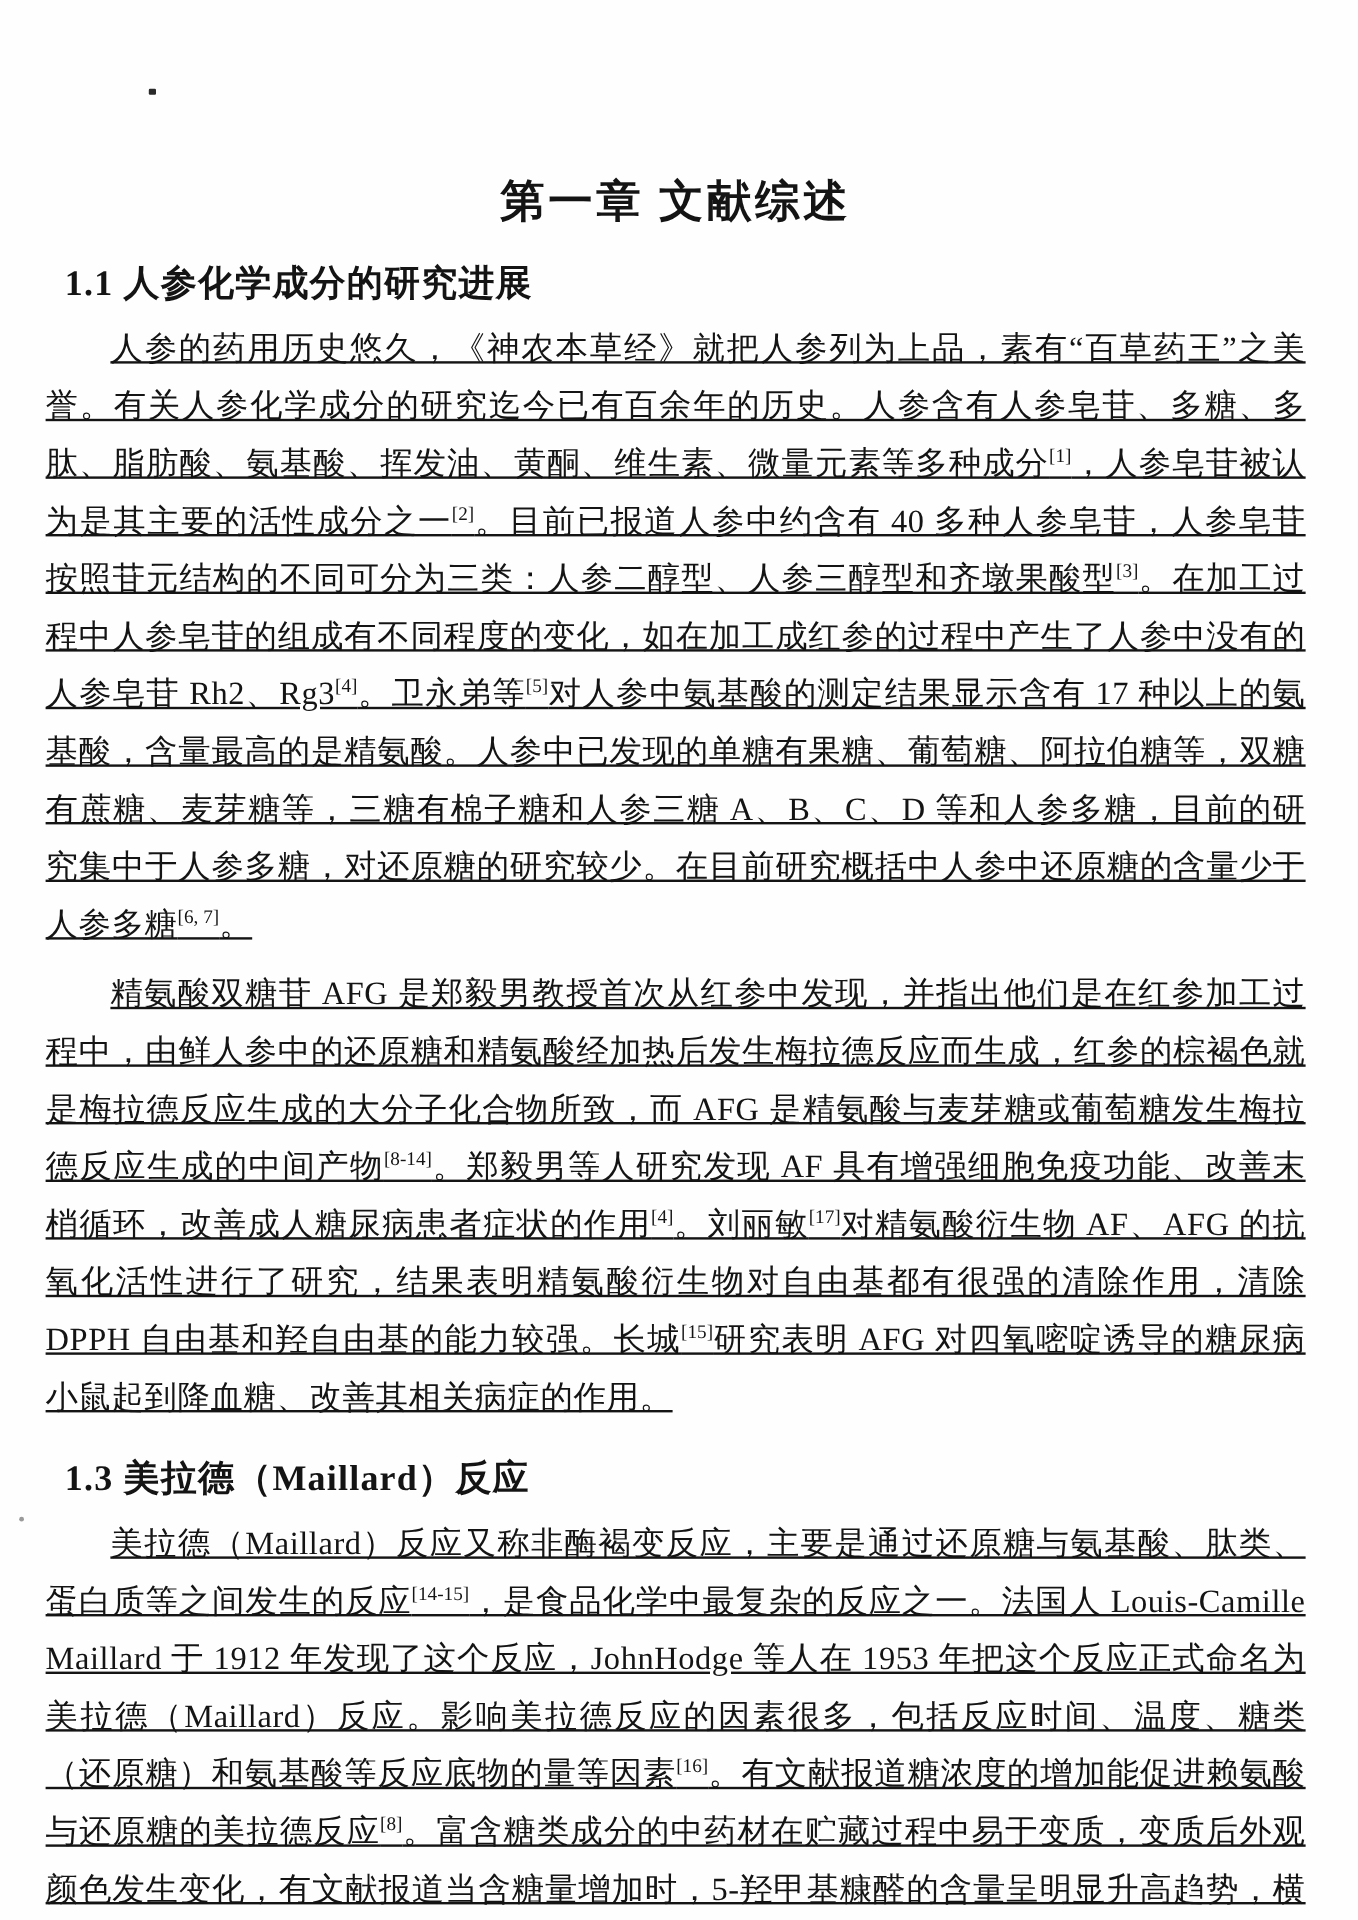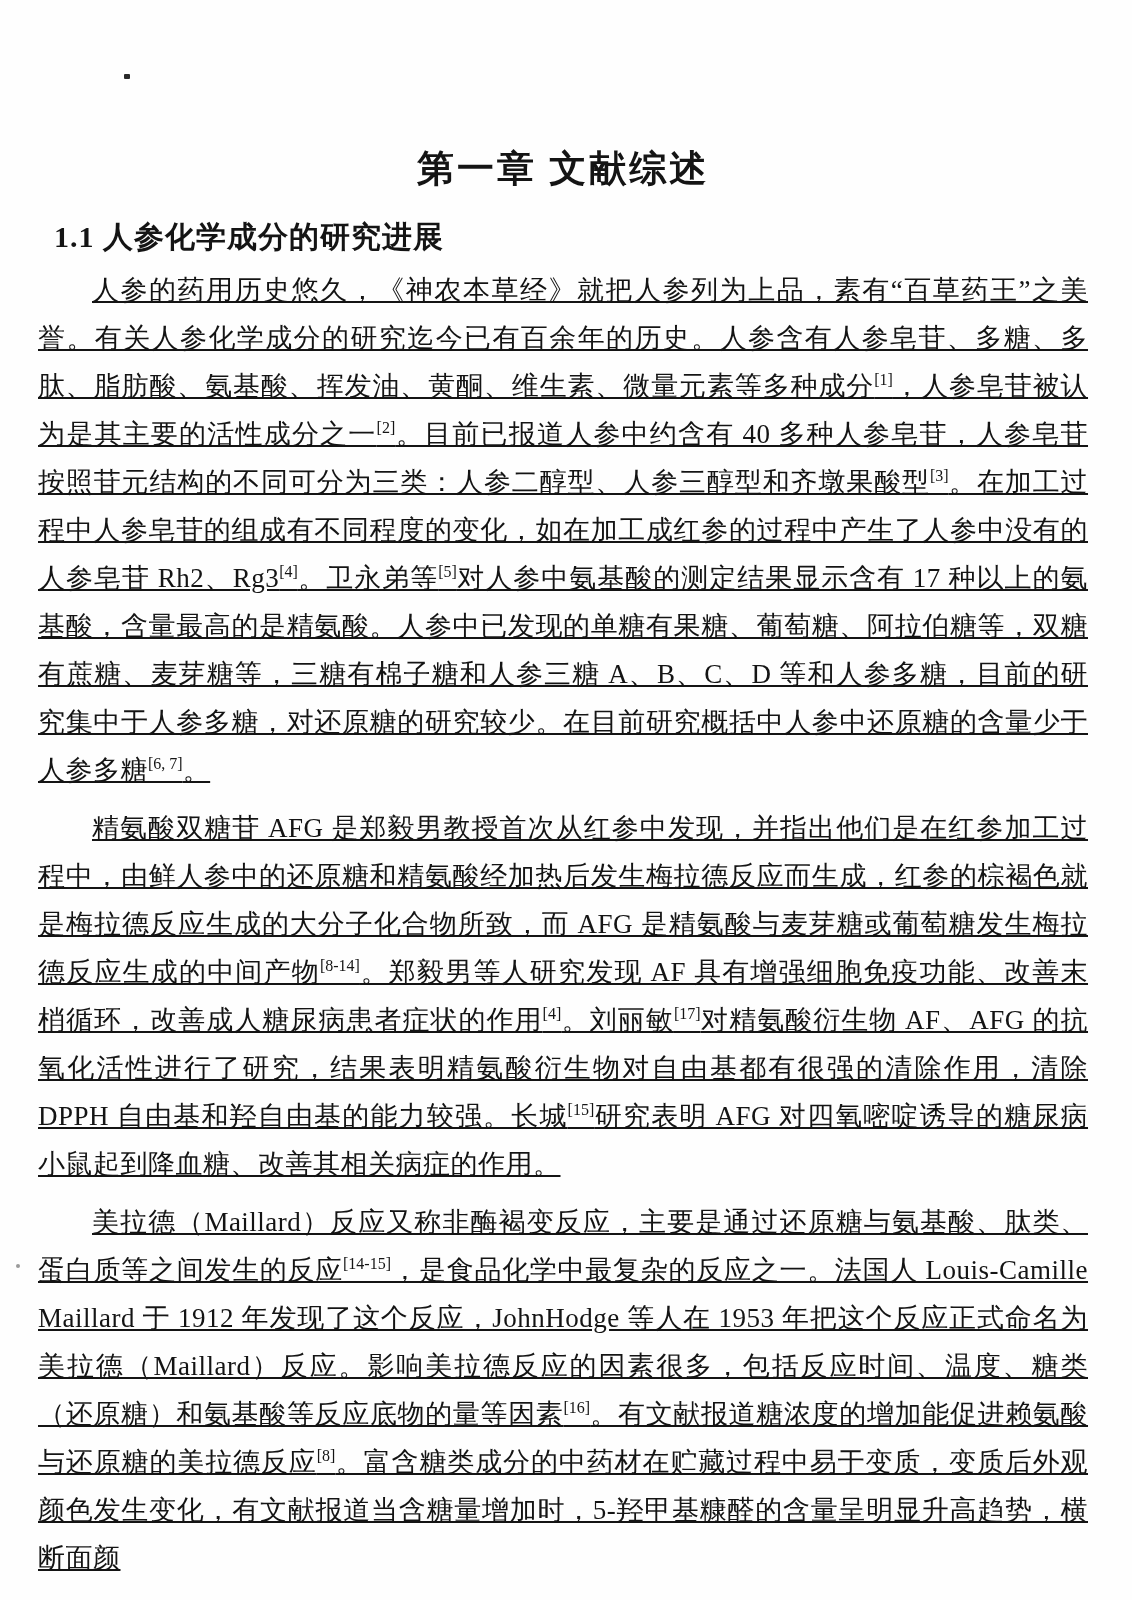--- a/index.html
+++ b/index.html
@@ -81,15 +81,16 @@
   <section>
     <h2 class="section-heading">1.1 人参化学成分的研究进展</h2>
     <p class="para">人参的药用历史悠久，《神农本草经》就把人参列为上品，素有“百草药王”之美誉。有关人参化学成分的研究迄今已有百余年的历史。人参含有人参皂苷、多糖、多肽、脂肪酸、氨基酸、挥发油、黄酮、维生素、微量元素等多种成分<sup>[1]</sup>，人参皂苷被认为是其主要的活性成分之一<sup>[2]</sup>。目前已报道人参中约含有 40 多种人参皂苷，人参皂苷按照苷元结构的不同可分为三类：人参二醇型、人参三醇型和齐墩果酸型<sup>[3]</sup>。在加工过程中人参皂苷的组成有不同程度的变化，如在加工成红参的过程中产生了人参中没有的人参皂苷 Rh2、Rg3<sup>[4]</sup>。卫永弟等<sup>[5]</sup>对人参中氨基酸的测定结果显示含有 17 种以上的氨基酸，含量最高的是精氨酸。人参中已发现的单糖有果糖、葡萄糖、阿拉伯糖等，双糖有蔗糖、麦芽糖等，三糖有棉子糖和人参三糖 A、B、C、D 等和人参多糖，目前的研究集中于人参多糖，对还原糖的研究较少。在目前研究概括中人参中还原糖的含量少于人参多糖<sup>[6, 7]</sup>。</p>
   </section>
 
   <section>
     <p class="para">精氨酸双糖苷 AFG 是郑毅男教授首次从红参中发现，并指出他们是在红参加工过程中，由鲜人参中的还原糖和精氨酸经加热后发生梅拉德反应而生成，红参的棕褐色就是梅拉德反应生成的大分子化合物所致，而 AFG 是精氨酸与麦芽糖或葡萄糖发生梅拉德反应生成的中间产物<sup>[8-14]</sup>。郑毅男等人研究发现 AF 具有增强细胞免疫功能、改善末梢循环，改善成人糖尿病患者症状的作用<sup>[4]</sup>。刘丽敏<sup>[17]</sup>对精氨酸衍生物 AF、AFG 的抗氧化活性进行了研究，结果表明精氨酸衍生物对自由基都有很强的清除作用，清除 DPPH 自由基和羟自由基的能力较强。长城<sup>[15]</sup>研究表明 AFG 对四氧嘧啶诱导的糖尿病小鼠起到降血糖、改善其相关病症的作用。</p>
   </section>
 
   <section>
+    <h2 class="section-heading">1.3 美拉德（Maillard）反应</h2>
     <p class="para">美拉德（Maillard）反应又称非酶褐变反应，主要是通过还原糖与氨基酸、肽类、蛋白质等之间发生的反应<sup>[14-15]</sup>，是食品化学中最复杂的反应之一。法国人 Louis-Camille Maillard 于 1912 年发现了这个反应，JohnHodge 等人在 1953 年把这个反应正式命名为美拉德（Maillard）反应。影响美拉德反应的因素很多，包括反应时间、温度、糖类（还原糖）和氨基酸等反应底物的量等因素<sup>[16]</sup>。有文献报道糖浓度的增加能促进赖氨酸与还原糖的美拉德反应<sup>[8]</sup>。富含糖类成分的中药材在贮藏过程中易于变质，变质后外观颜色发生变化，有文献报道当含糖量增加时，5-羟甲基糠醛的含量呈明显升高趋势，横断面颜</p>
   </section>
 </div>
 
 </body></html>

